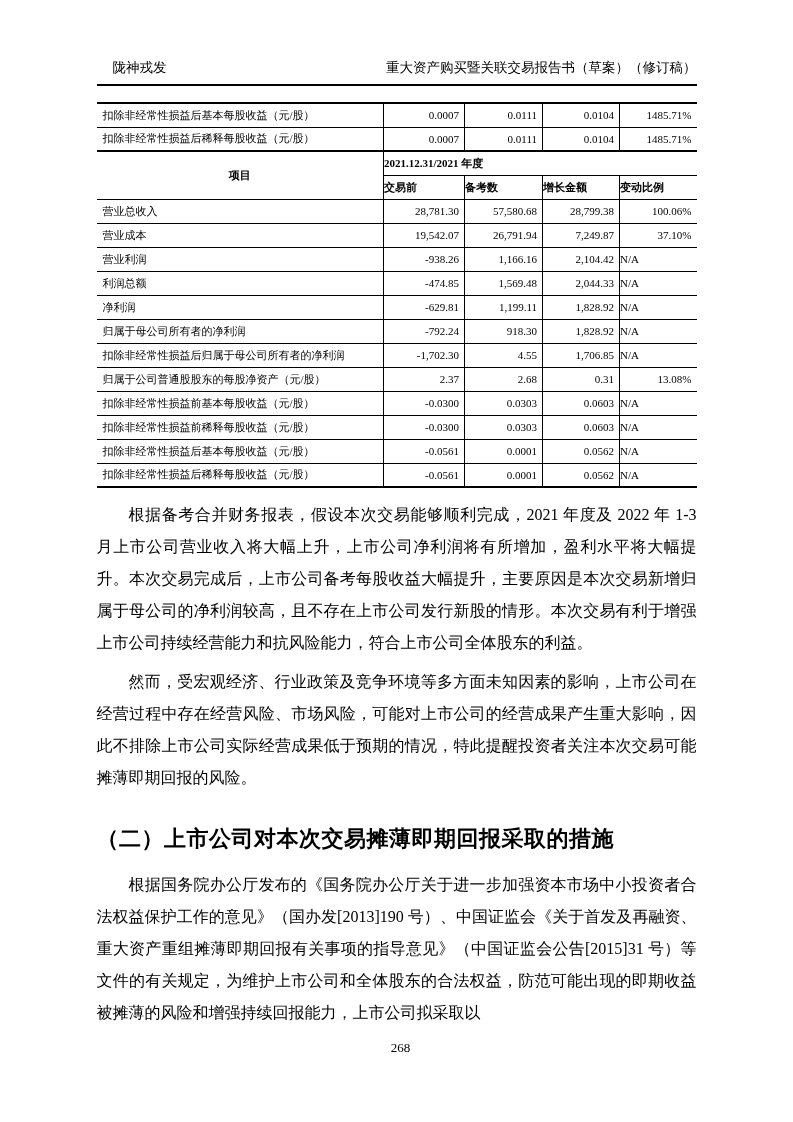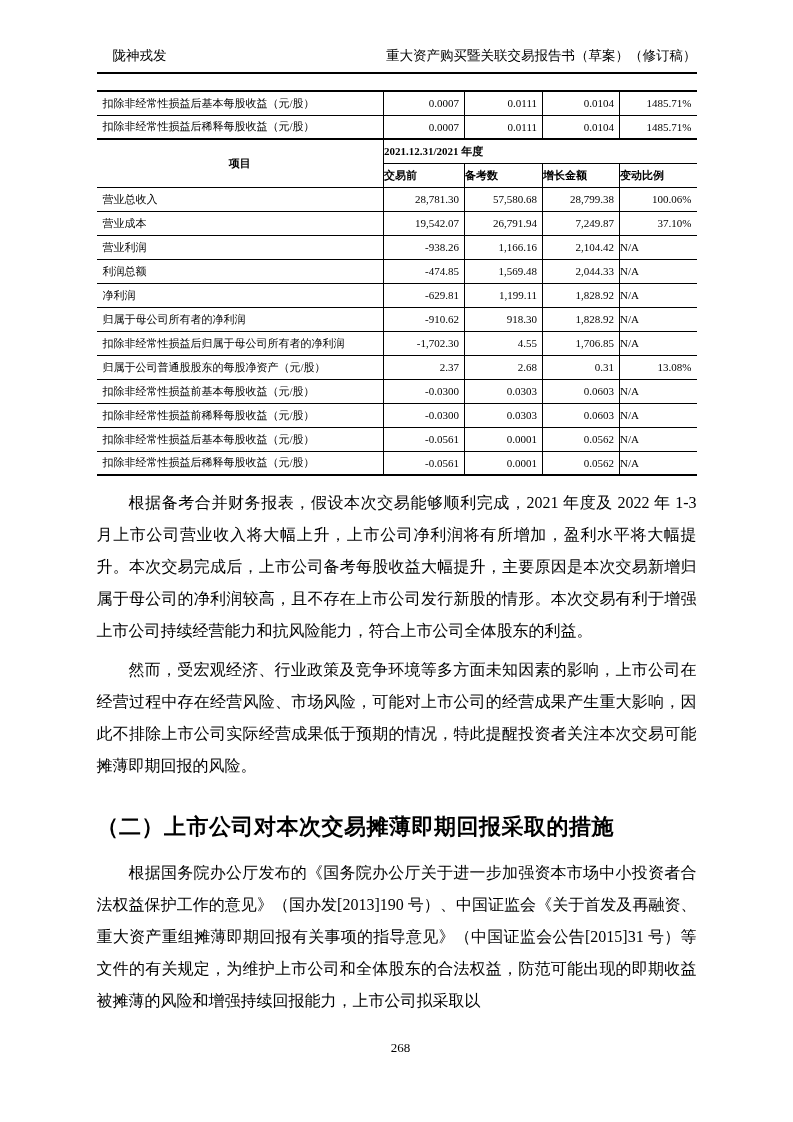--- a/index.html
+++ b/index.html
@@ -6,21 +6,21 @@
   html,body { background:#e8e8e8; }
   .page {
     position:relative;
     width:793px; height:1122px;
     margin:0 auto;
     background:#ffffff;
     color:#000;
     font-family:"Liberation Serif","DejaVu Serif",serif;
     overflow:hidden;
   }
-  .content { width:600px; margin:0 auto; }
+  .content { width:600px; margin:12px auto; }
 
   
   .pagehead {
     display:flex; justify-content:space-between; align-items:flex-end;
     padding-top:47px; padding-bottom:7px;
     border-bottom:2px solid #000;
     font-size:13.5px;
   }
   .pagehead .hl { padding-left:16px; }
 
@@ -139,21 +139,21 @@
         </tr>
         <tr>
           <td class="lab">净利润</td>
           <td class="v">-629.81</td>
           <td class="v">1,199.11</td>
           <td class="v">1,828.92</td>
           <td class="v c">N/A</td>
         </tr>
         <tr>
           <td class="lab">归属于母公司所有者的净利润</td>
-          <td class="v">-910.62</td>
+          <td class="v">-792.24</td>
           <td class="v">918.30</td>
           <td class="v">1,828.92</td>
           <td class="v c">N/A</td>
         </tr>
         <tr>
           <td class="lab">扣除非经常性损益后归属于母公司所有者的净利润</td>
           <td class="v">-1,702.30</td>
           <td class="v">4.55</td>
           <td class="v">1,706.85</td>
           <td class="v c">N/A</td>

